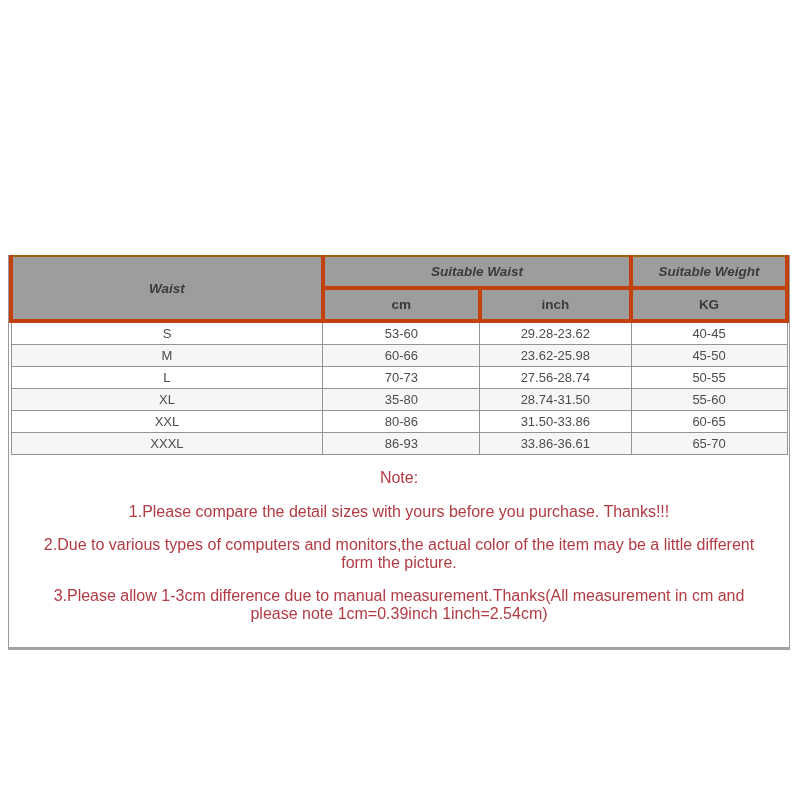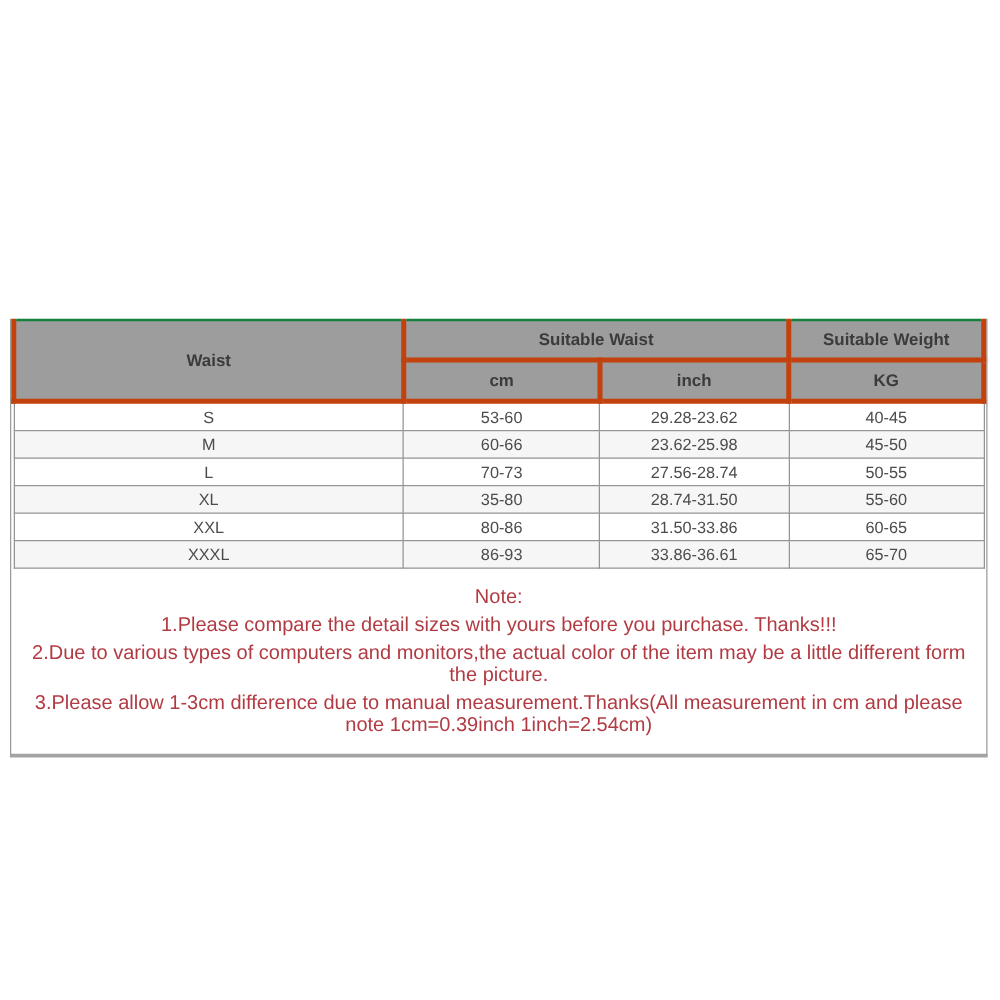--- a/index.html
+++ b/index.html
@@ -38,21 +38,22 @@
     background: #9d9d9d;
     border: 4px solid #c2410c;
     color: #3b3b3b;
     font-size: 13.5px;
     font-weight: bold;
     height: 29px;
     text-align: center;
     padding: 0;
   }
   thead tr:first-child th {
-    border-top: 2px solid #15803d;
+    border-top: 2px solid #a16207;
+    font-style: italic;
   }
   tbody td {
     border: 1px solid #949494;
     height: 21px;
     font-size: 13px;
     color: #4c4c4c;
     text-align: center;
     padding: 0;
     background: #ffffff;
   }
@@ -63,21 +64,21 @@
     padding: 14px 8px 9px 8px;
     text-align: center;
     color: #b23b43;
     font-size: 16px;
     line-height: 17.5px;
   }
   .note .note-title {
     margin: 0 0 0 0;
   }
   .note p {
-    margin: 5px;
+    margin: 16px;
   }
 </style>
 </head>
 <body>
 
 <div class="sheet">
   <table class="size-chart">
     <colgroup>
       <col class="c-size">
       <col class="c-cm">

